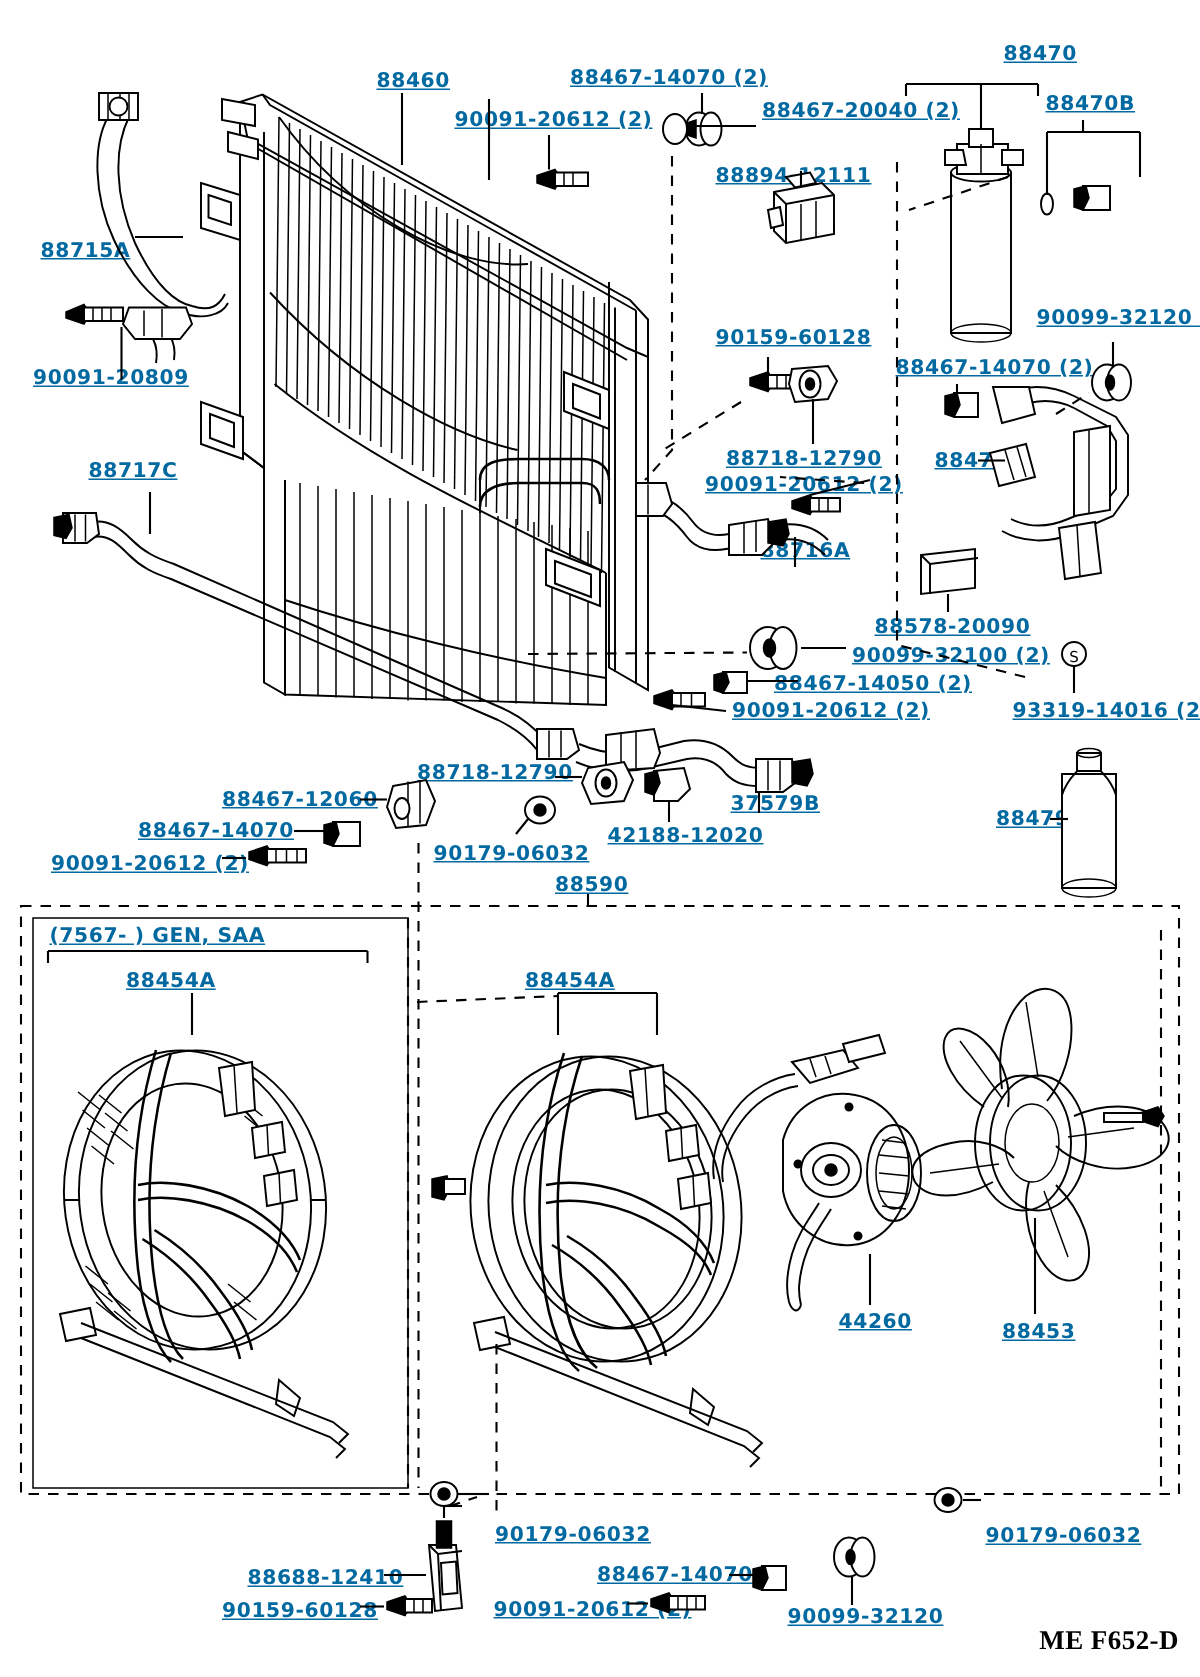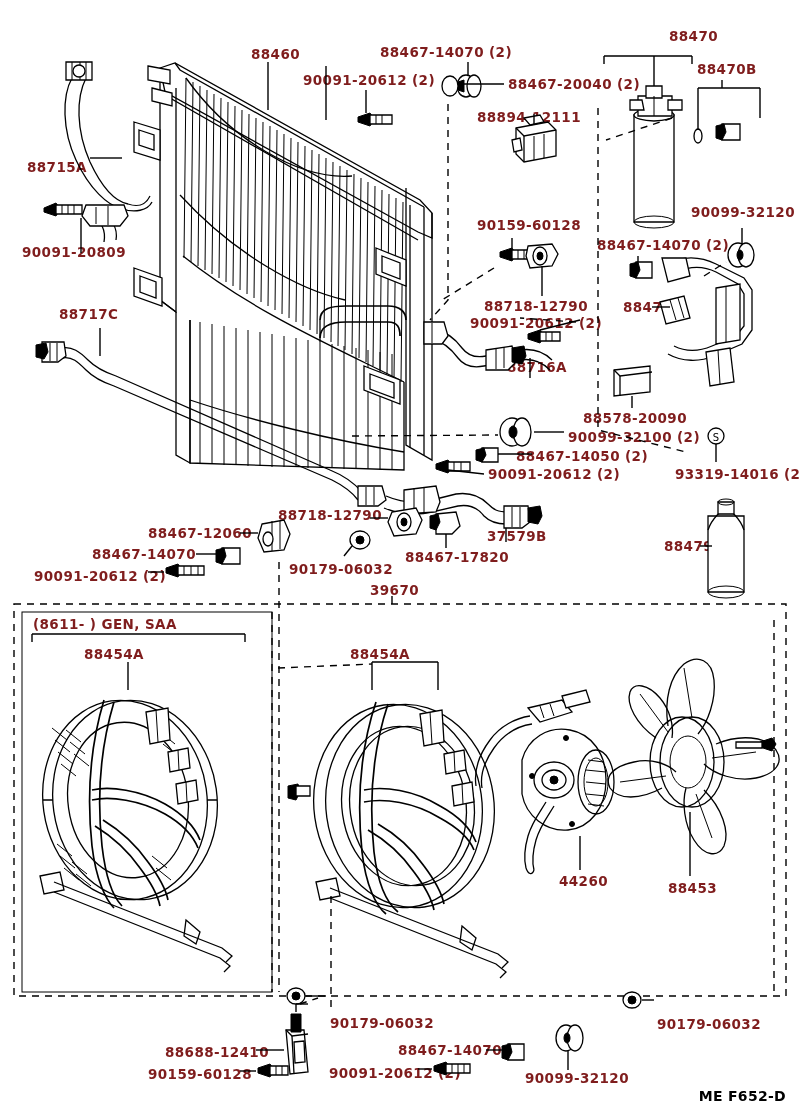--- a/index.html
+++ b/index.html
@@ -1,42 +1,42 @@
 <!DOCTYPE html>
 <html><head>
 <meta charset="utf-8">
 <style>
   html,body{margin:0;padding:0;background:#fff;}
   body{width:800px;height:1118px;position:relative;
        font-family:"DejaVu Sans","Liberation Sans",sans-serif;
        color:#000;overflow:hidden;}
   #sheet{position:absolute;inset:0;width:800px;height:1118px;}
   .lbl{position:absolute;font-weight:bold;font-size:13.5px;letter-spacing:0.4px;
-       white-space:nowrap;line-height:1;color:#7f1d1d;}
-  .footer{position:absolute;right:14px;bottom:14px;font-weight:bold;font-size:14px;
-          letter-spacing:0.3px;}
+       white-space:nowrap;line-height:1;color:#0369a1;text-decoration:underline;}
+  .footer{position:absolute;right:14px;bottom:14px;font-weight:bold;font-size:18px;
+          letter-spacing:0.3px;font-family:Liberation Serif, serif;}
   svg{display:block;}
   .stk{fill:none;stroke:#000;stroke-width:1.3;}
   .stk2{fill:none;stroke:#000;stroke-width:1.7;}
   .thin{fill:none;stroke:#000;stroke-width:1;}
   .fillw{fill:#fff;stroke:#000;stroke-width:1.3;}
   .fillk{fill:#000;stroke:#000;stroke-width:1;}
   .dash{fill:none;stroke:#000;stroke-width:1.4;stroke-dasharray:7 6;}
   .lead{stroke:#000;stroke-width:1.4;fill:none;}
 </style>
 </head>
 <body>
 
 <div class="lbl" style="left:251px;top:48px;">88460</div>
 <div class="lbl" style="left:27px;top:149px;margin-top:12px;">88715A</div>
 <div class="lbl" style="left:22px;top:246px;">90091-20809</div>
 <div class="lbl" style="left:59px;top:308px;">88717C</div>
 <div class="lbl" style="left:303px;top:74px;">90091-20612 (2)</div>
 <div class="lbl" style="left:380px;top:46px;">88467-14070 (2)</div>
-<div class="lbl" style="left:508px;top:78px;">88467-20040 (2)</div>
+<div class="lbl" style="left:508px;top:68px;">88467-20040 (2)</div>
 <div class="lbl" style="left:477px;top:100px;margin-top:11px;">88894-12111</div>
 <div class="lbl" style="left:669px;top:30px;">88470</div>
 <div class="lbl" style="left:697px;top:63px;">88470B</div>
 <div class="lbl" style="left:477px;top:219px;">90159-60128</div>
 <div class="lbl" style="left:691px;top:206px;">90099-32120 (2)</div>
 <div class="lbl" style="left:597px;top:239px;">88467-14070 (2)</div>
 <div class="lbl" style="left:623px;top:301px;">88472</div>
 <div class="lbl" style="left:484px;top:300px;">88718-12790</div>
 <div class="lbl" style="left:470px;top:317px;">90091-20612 (2)</div>
 <div class="lbl" style="left:507px;top:361px;">88716A</div>
@@ -44,24 +44,24 @@
 <div class="lbl" style="left:568px;top:431px;">90099-32100 (2)</div>
 <div class="lbl" style="left:516px;top:450px;">88467-14050 (2)</div>
 <div class="lbl" style="left:488px;top:468px;">90091-20612 (2)</div>
 <div class="lbl" style="left:675px;top:468px;">93319-14016 (2)</div>
 <div class="lbl" style="left:664px;top:540px;">88479</div>
 <div class="lbl" style="left:278px;top:509px;">88718-12790</div>
 <div class="lbl" style="left:148px;top:527px;">88467-12060</div>
 <div class="lbl" style="left:92px;top:548px;">88467-14070</div>
 <div class="lbl" style="left:34px;top:570px;">90091-20612 (2)</div>
 <div class="lbl" style="left:289px;top:563px;">90179-06032</div>
-<div class="lbl" style="left:405px;top:551px;">88467-17820</div>
+<div class="lbl" style="left:405px;top:551px;">42188-12020</div>
 <div class="lbl" style="left:487px;top:530px;">37579B</div>
-<div class="lbl" style="left:370px;top:584px;">39670</div>
-<div class="lbl" style="left:33px;top:618px;">(8611-        ) GEN, SAA</div>
+<div class="lbl" style="left:370px;top:584px;">88590</div>
+<div class="lbl" style="left:33px;top:618px;">(7567-        ) GEN, SAA</div>
 <div class="lbl" style="left:84px;top:648px;">88454A</div>
 <div class="lbl" style="left:350px;top:648px;">88454A</div>
 <div class="lbl" style="left:559px;top:875px;">44260</div>
 <div class="lbl" style="left:668px;top:882px;">88453</div>
 <div class="lbl" style="left:330px;top:1017px;">90179-06032</div>
 <div class="lbl" style="left:657px;top:1018px;">90179-06032</div>
 <div class="lbl" style="left:165px;top:1046px;">88688-12410</div>
 <div class="lbl" style="left:148px;top:1068px;">90159-60128</div>
 <div class="lbl" style="left:398px;top:1044px;">88467-14070</div>
 <div class="lbl" style="left:329px;top:1067px;">90091-20612 (2)</div>

